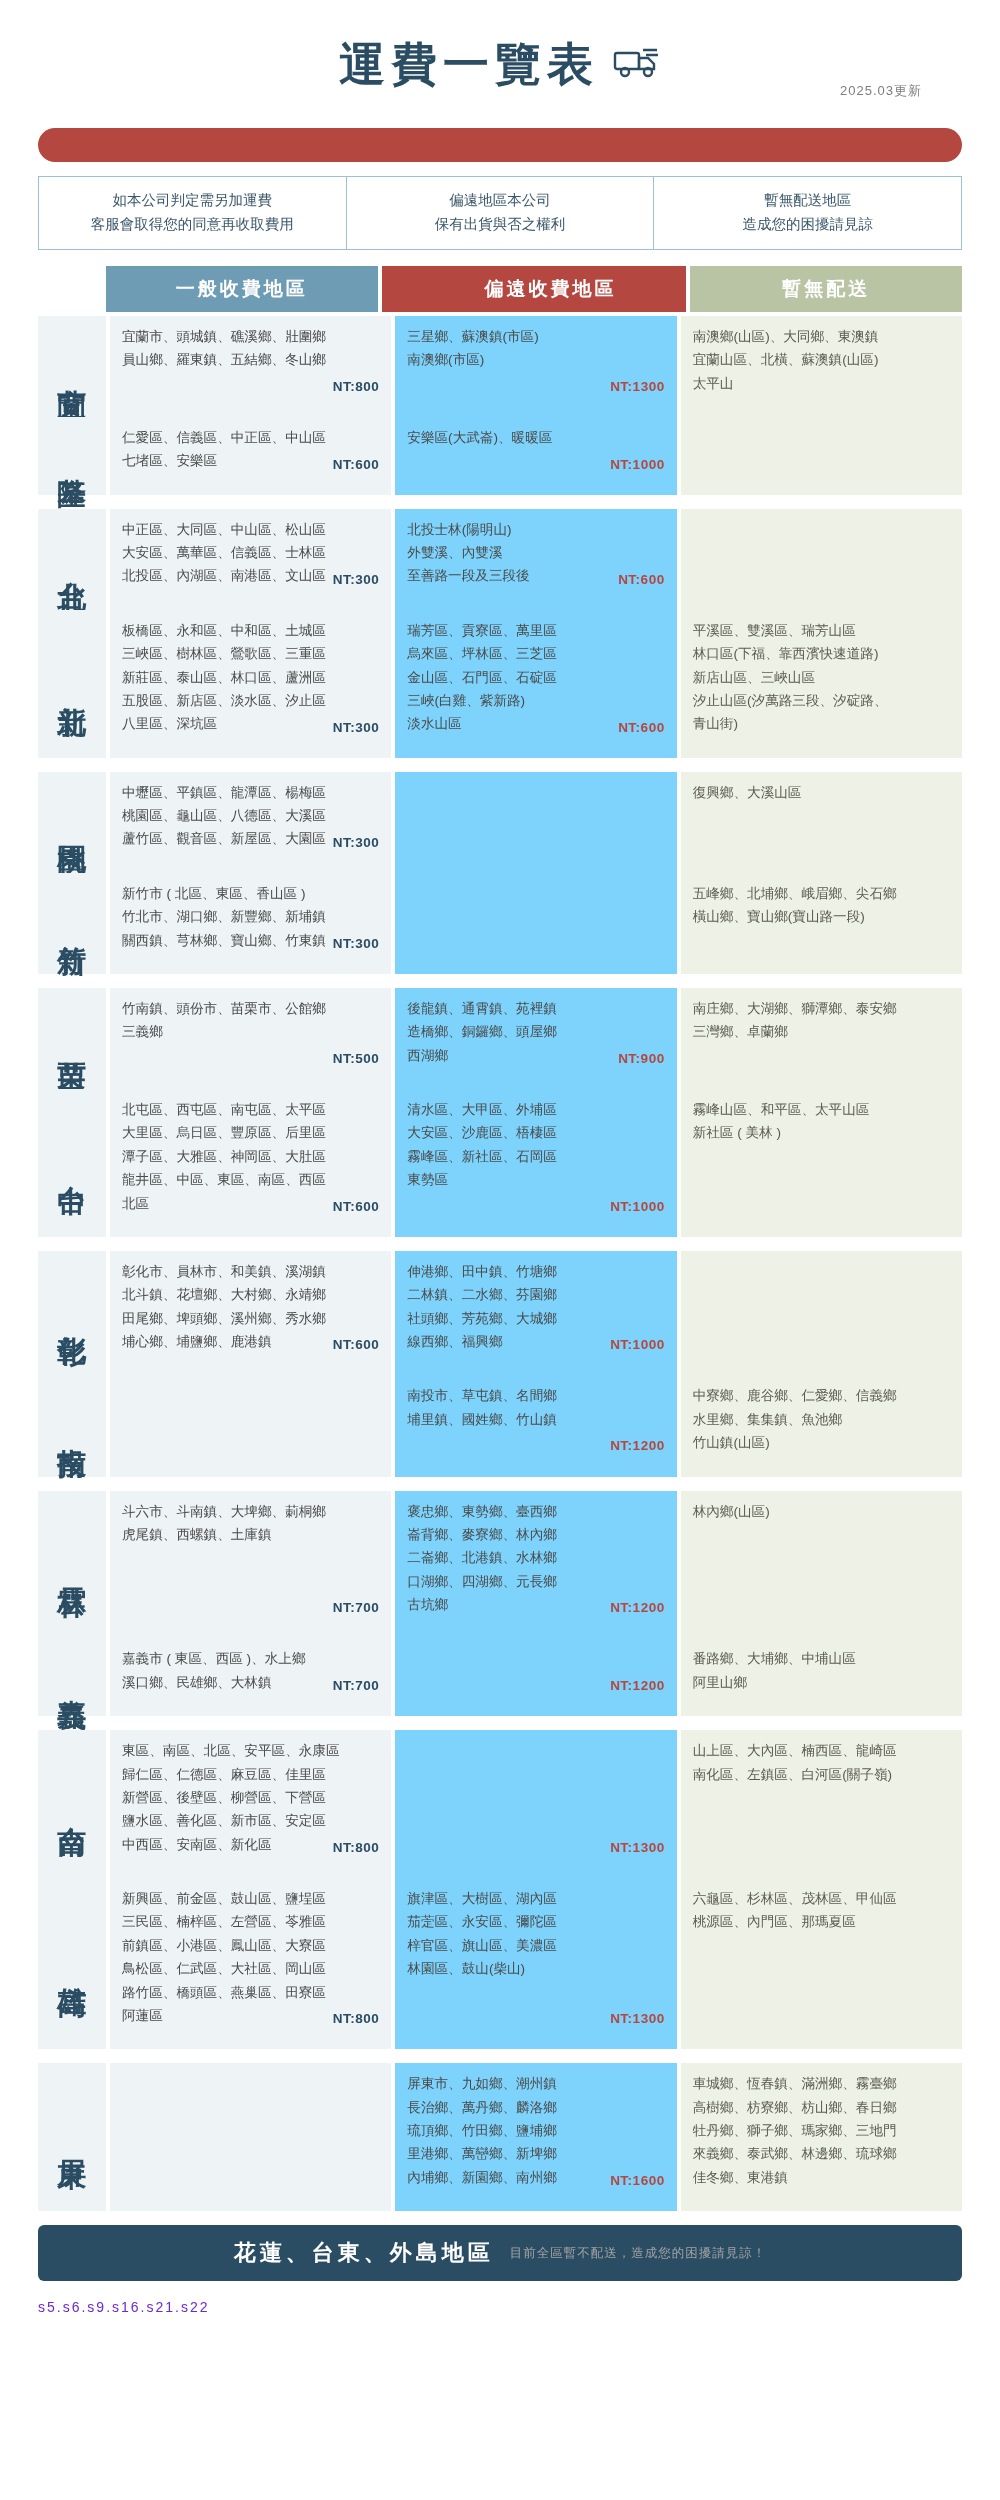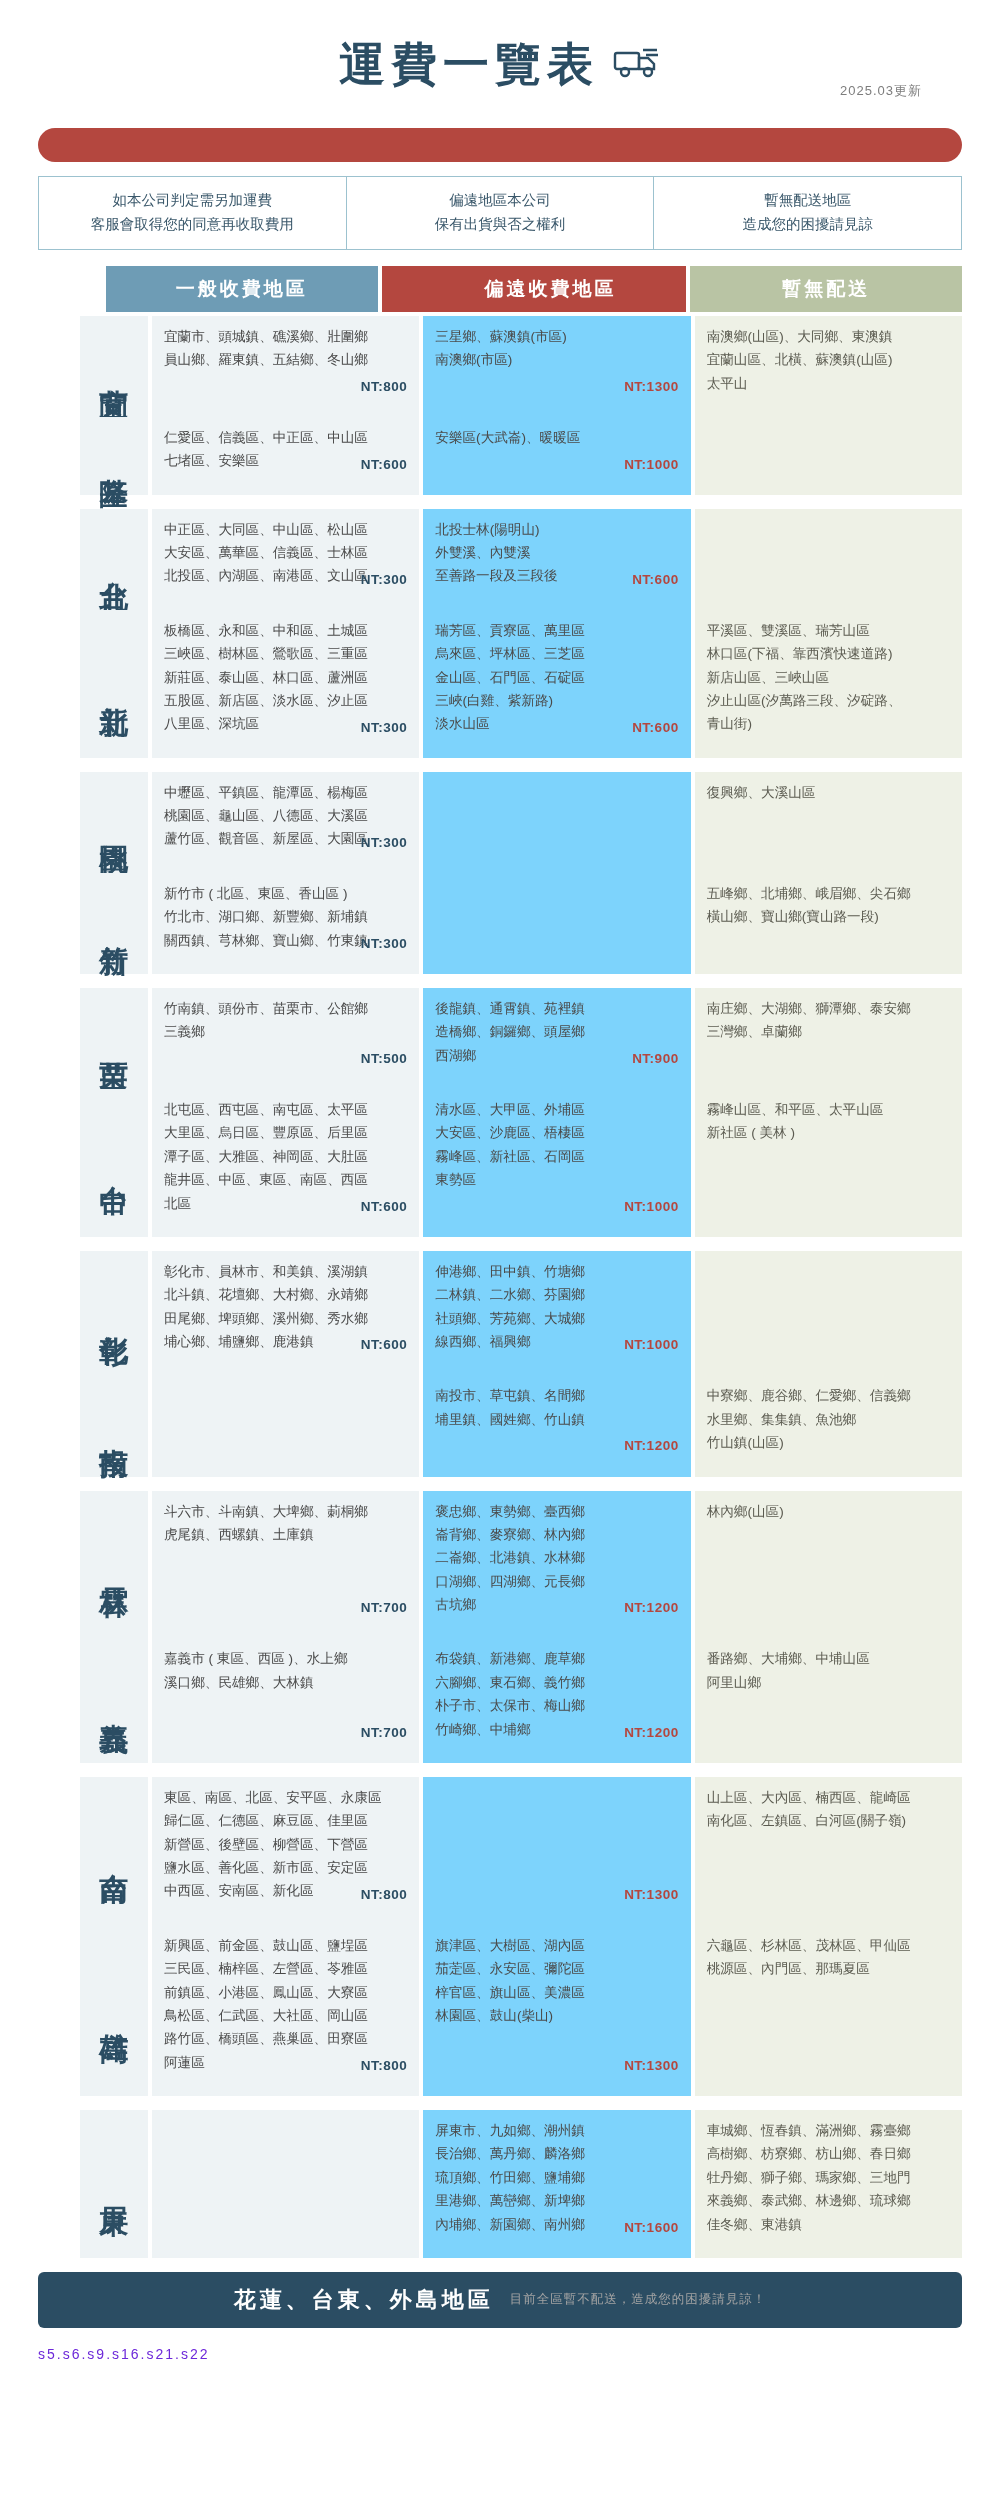--- a/index.html
+++ b/index.html
@@ -49,21 +49,21 @@
   .colhead .ch {
     display:flex; align-items:center; justify-content:center;
     color:#fff; font-size:19px; font-weight:bold; letter-spacing:3px;
   }
   .ch.general { flex:1; background:#6e9cb5; }
   .ch.remote  { flex:1; background:#b4473f; margin-left:4px;padding-left:33px; }
   .ch.none    { flex:1; background:#b9c4a4; margin-left:4px; }
 
   
   .grid { margin-top:4px; }
-  .grp { margin-bottom:14px;margin-left:42px; }
+  .grp { margin-bottom:14px; }
   .row { display:flex; min-height:60px; }
   .city {
     width:68px; flex:0 0 68px;
     display:flex; align-items:center; justify-content:center;
     font-family:"Liberation Serif", serif;
     font-size:29px; font-weight:bold; color:#2b4d63;
     line-height:1.05; letter-spacing:1px;
     writing-mode:vertical-rl; text-orientation:upright;
     background:#eef3f5;
   }
@@ -361,24 +361,20 @@
         </div>
       </div>
       <div class="row">
         <div class="city">嘉義</div>
         <div class="cell general">
           <div class="lines">嘉義市 ( 東區、西區 )、水上鄉
 溪口鄉、民雄鄉、大林鎮</div>
           <div class="price">NT:700</div>
         </div>
         <div class="cell remote">
-          <div class="lines">布袋鎮、新港鄉、鹿草鄉
-六腳鄉、東石鄉、義竹鄉
-朴子市、太保市、梅山鄉
-竹崎鄉、中埔鄉</div>
           <div class="price">NT:1200</div>
         </div>
         <div class="cell none">
           <div class="lines">番路鄉、大埔鄉、中埔山區
 阿里山鄉</div>
         </div>
       </div>
     </div>
 
     <div class="grp">

